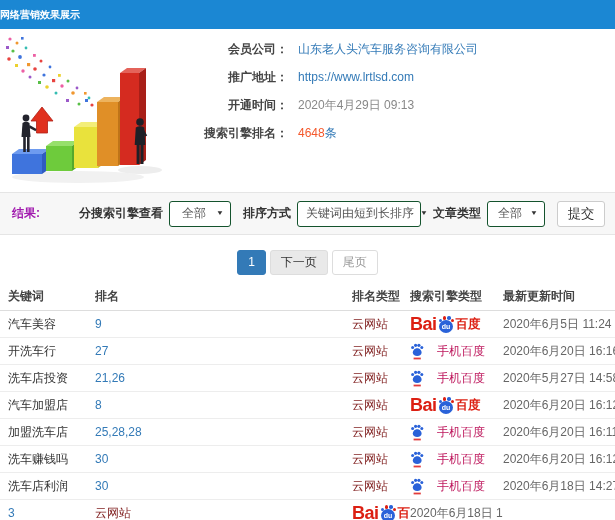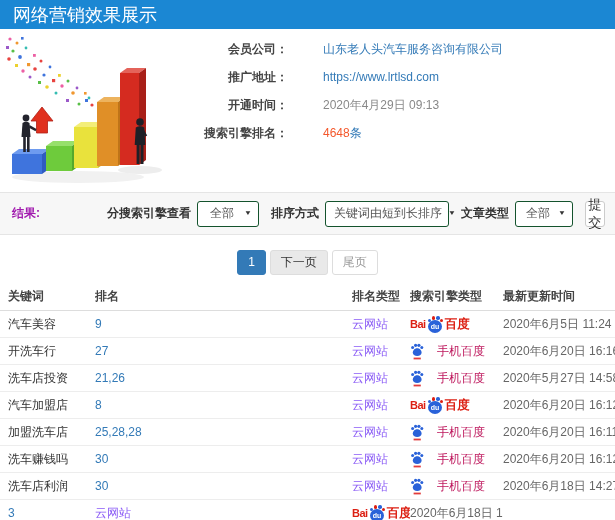--- a/index.html
+++ b/index.html
@@ -5,27 +5,27 @@
   * { margin:0; padding:0; box-sizing:border-box; }
   html,body { background:#fff; }
   .page {
     position:relative; width:615px; height:520px; overflow:hidden;
     background:#fff; font-family:"Liberation Sans","DejaVu Sans",sans-serif;
     font-size:12px; color:#333;
   }
   
   .topbar {
     height:29px; background:#1b87d3; color:#fff; display:flex; align-items:center;
-    padding-left:13px; font-weight:normal; font-size:18px;
+    font-weight:bold; font-size:10px;
   }
   
   .info-section { display:flex; height:163px; background:#fff; }
   .chart-illustration { width:188px; height:160px; flex:0 0 188px; }
   .info-list { flex:1; padding-top:6px; }
-  .info-row { display:flex; align-items:center; height:28px;gap:25px; }
+  .info-row { display:flex; align-items:center; height:28px; }
   .info-label { width:100px; text-align:right; font-weight:bold; color:#444; flex:0 0 100px; }
   .info-value { margin-left:10px; color:#888; }
   .info-value.link { color:#337ab7; text-decoration:none; cursor:pointer; }
   .count-num { color:#f4582c; }
   .count-unit { color:#337ab7; }
   
   .filter-bar {
     height:43px; background:#f7f7f7; border-top:1px solid #e5e5e5; border-bottom:1px solid #e5e5e5;
     display:flex; align-items:center; padding:0 10px 0 12px;
   }
@@ -33,21 +33,21 @@
   .filter-controls { margin-left:auto; display:flex; align-items:center; }
   .filter-label { font-weight:bold; color:#333; margin:0 6px 0 12px; white-space:nowrap; }
   .select-box {
     background:#fff; border:1px solid #14532d; border-radius:3px; height:26px;
     display:flex; align-items:center; padding:0 6px 0 8px; cursor:pointer; color:#555; white-space:nowrap;
   }
   .select-box .sel-text { flex:1; text-align:center; padding-right:6px; }
   .sb-1 { width:62px; } .sb-2 { width:124px; } .sb-3 { width:58px; }
   .caret { font-size:8px; color:#333; transform:scaleY(0.8); }
   .submit-btn {
-    margin-left:12px; height:26px; width:20px; background:#fff; border:1px solid #ccc;
+    margin-left:12px; height:26px; width:48px; background:#fff; border:1px solid #ccc;
     border-radius:3px; color:#333; cursor:pointer; display:flex; align-items:center; justify-content:center;
   }
   
   .pagination { display:flex; justify-content:center; align-items:center; margin-top:14px; height:26px; gap:4px; }
   .page-btn {
     height:25px; min-width:25px; padding:0 10px; display:flex; align-items:center; justify-content:center;
     border-radius:3px; cursor:pointer; border:1px solid transparent;
   }
   .page-btn.current { background:#337ab7; border-color:#337ab7; color:#fff; }
   .page-btn.next { background:#e9e9e9; border-color:#ddd; color:#333; }
@@ -55,26 +55,26 @@
   
   .table { margin-top:8px; }
   .trow {
     display:grid; grid-template-columns:87px 257px 58px 93px 1fr;
     align-items:center; padding-left:8px; border-bottom:1px solid #ededed; height:27px;
   }
   .thead { height:28px; border-bottom:1px solid #ddd; }
   .thead .td { font-weight:bold; color:#444; }
   .td { overflow:hidden; white-space:nowrap; }
   .td-rank a { color:#337ab7; text-decoration:none; cursor:pointer; }
-  .td-ranktype { color:#8b5cf6; }
+  .td-ranktype { color:#7f1d1d; }
   .td-time { color:#666; }
   
   .td-engine { display:flex; align-items:center; }
   .baidu-logo { display:inline-flex; align-items:center; font-weight:bold; }
-  .baidu-logo .bai { color:#dc1f12; font-size:11px; letter-spacing:-0.5px; }
+  .baidu-logo .bai { color:#dc1f12; font-size:18px; letter-spacing:-0.5px; }
   .du-badge { position:relative; width:17px; height:17px; display:inline-block; margin:0 1px; }
   .du-badge .toe { position:absolute; border-radius:50%; }
   .toe.t1 { width:3px; height:3px; left:1px;  top:3px; background:#2a62d9; }
   .toe.t2 { width:3.5px; height:3.5px; left:5px; top:0.5px; background:#dc1f12; }
   .toe.t3 { width:3.5px; height:3.5px; left:9.5px; top:0.5px; background:#2a62d9; }
   .toe.t4 { width:3px; height:3px; left:13.5px; top:3px; background:#dc1f12; }
   .du-circle {
     position:absolute; left:1.5px; top:4px; width:14px; height:13px; border-radius:50%;
     background:#2a62d9; color:#fff; font-size:7px; font-weight:bold;
     display:flex; align-items:center; justify-content:center;

